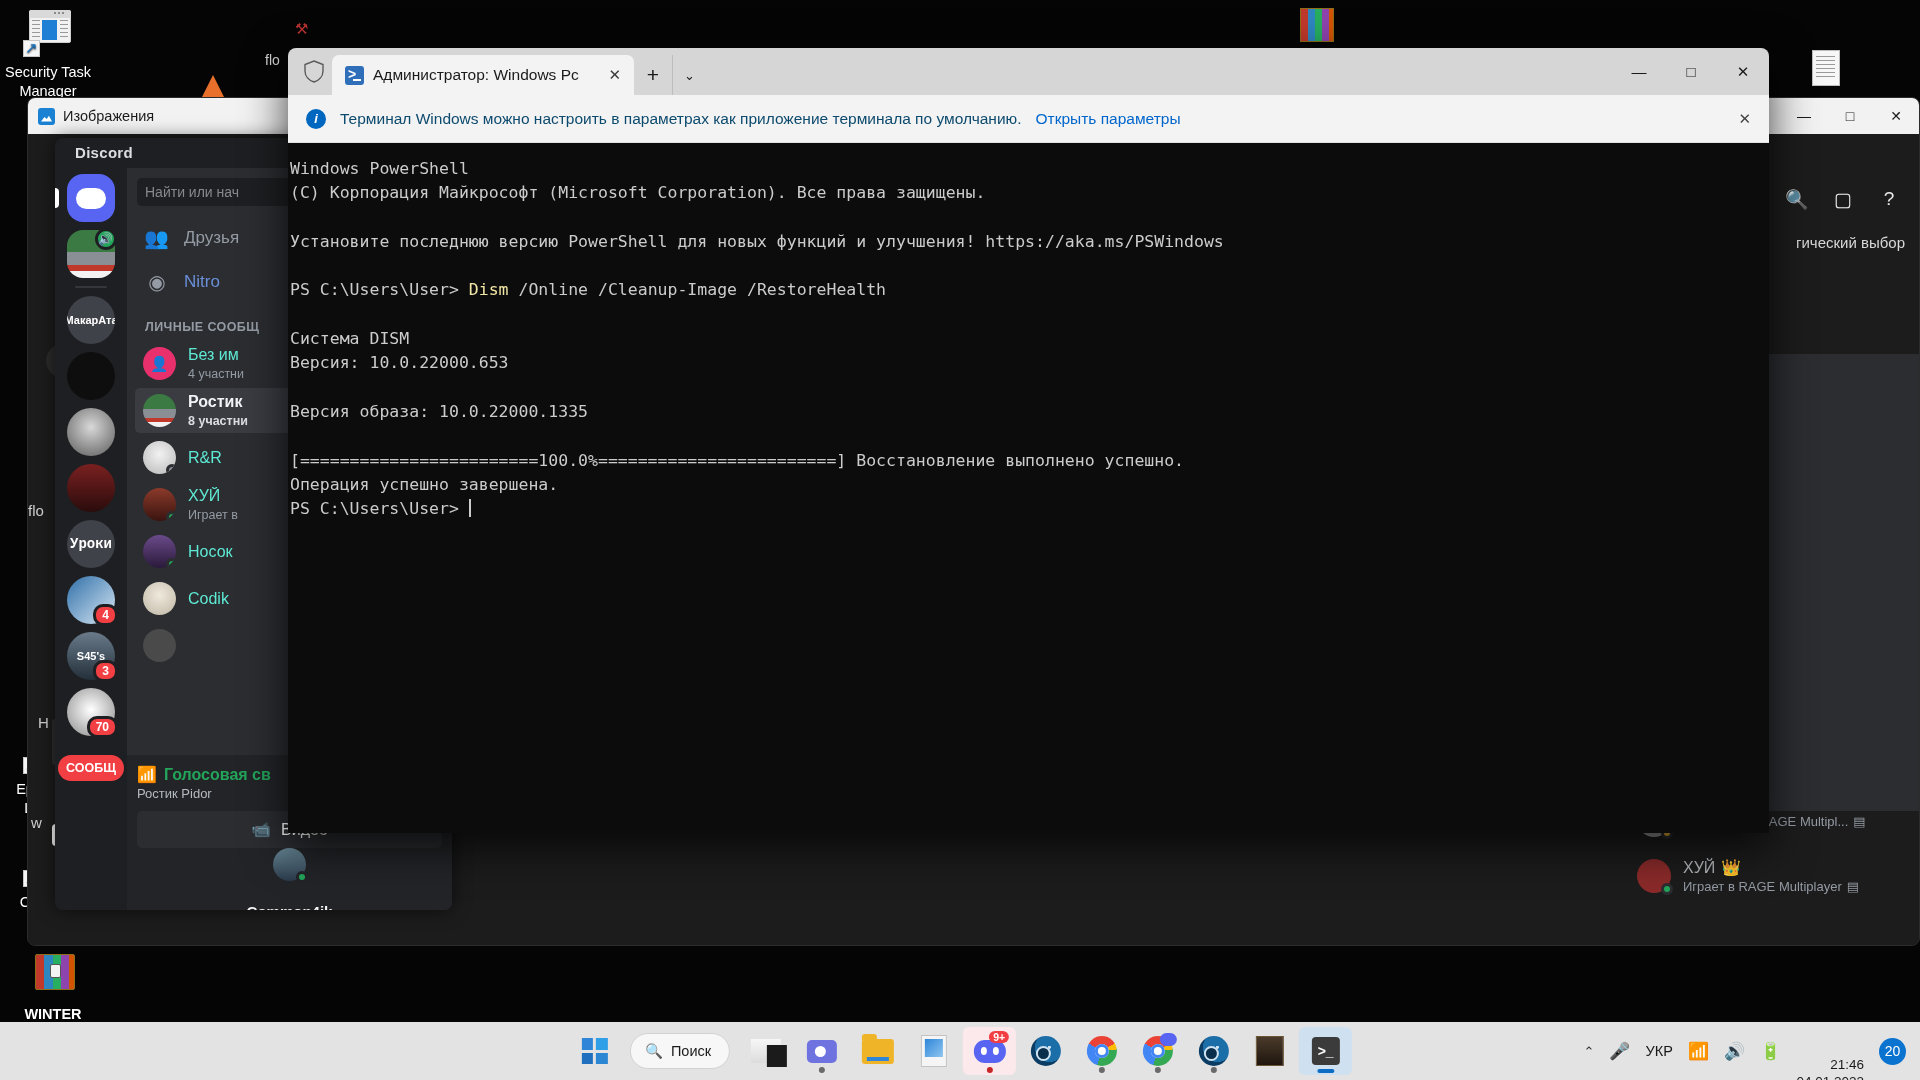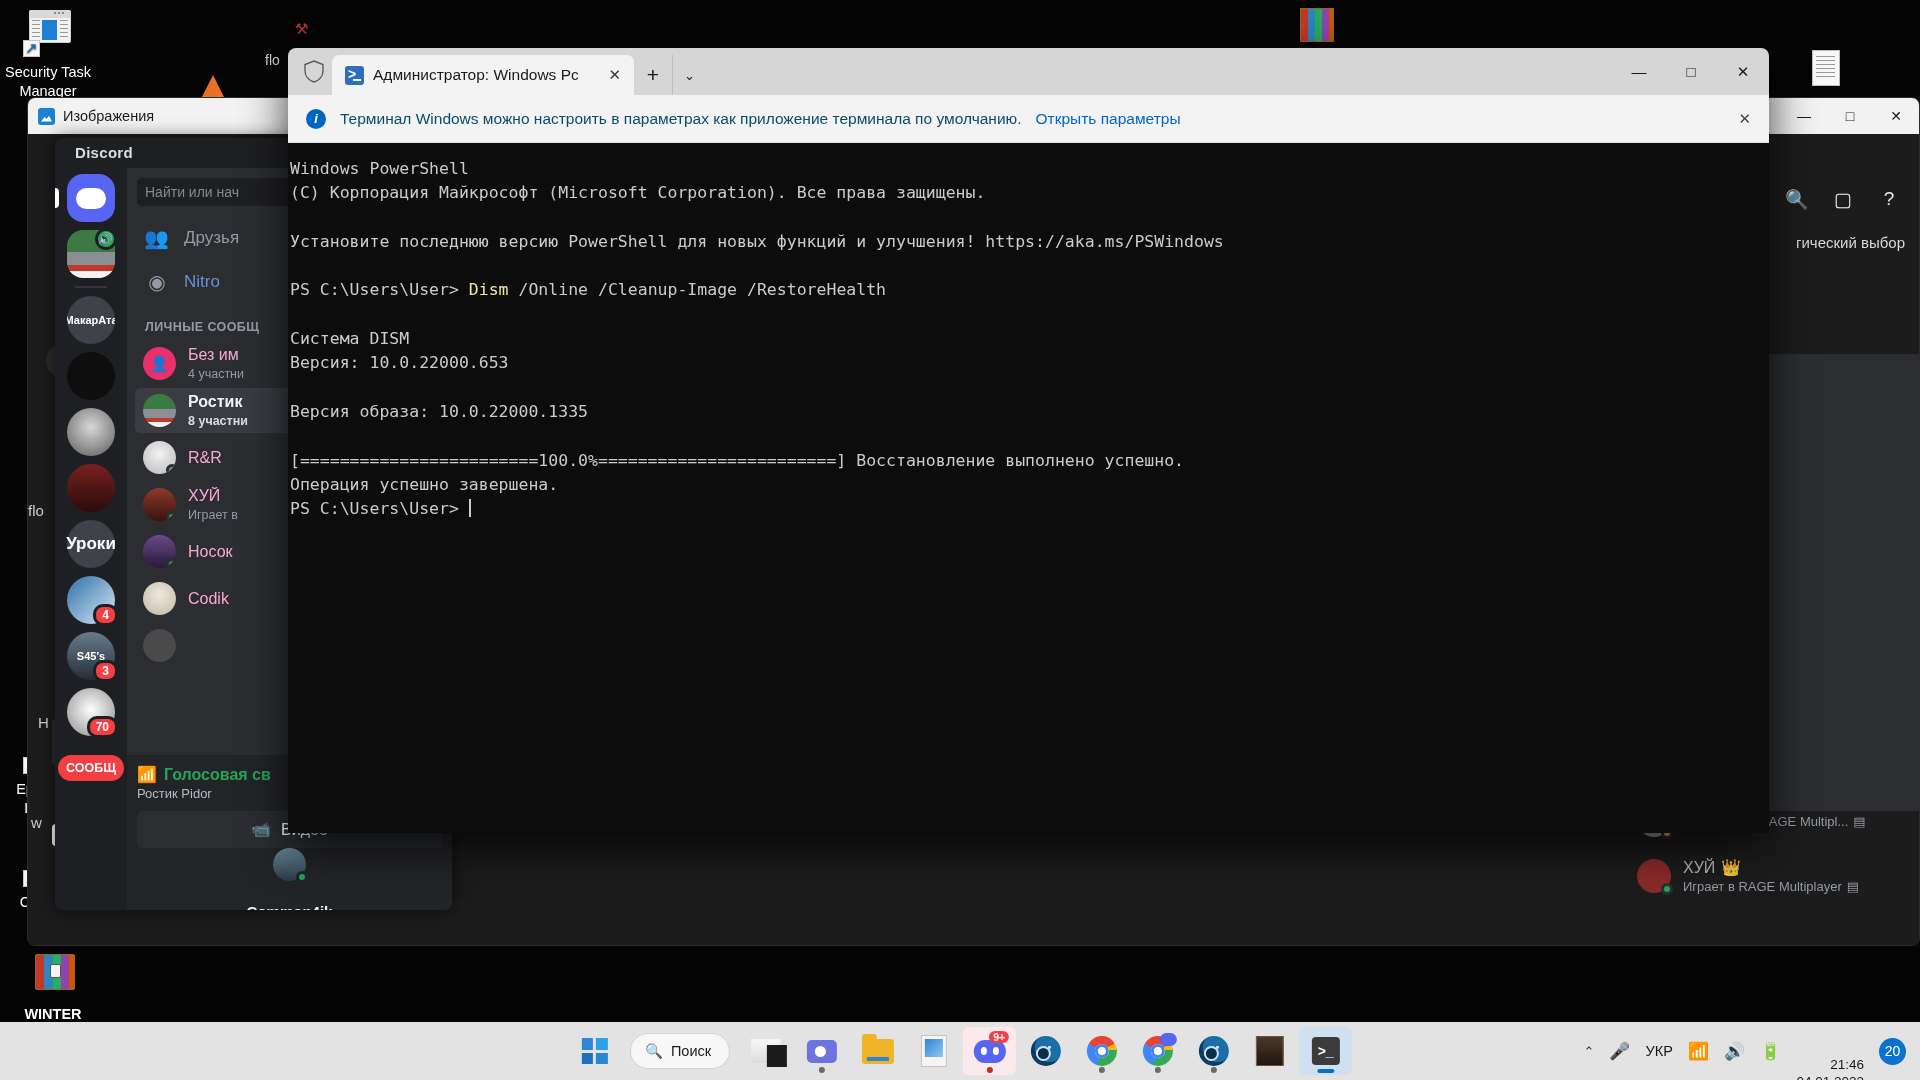--- a/index.html
+++ b/index.html
@@ -125,21 +125,21 @@
       color:#949ba4; font-size:17px; }
   .dc-nav-item .ic { width:26px; display:flex; justify-content:center; font-size:20px; }
   .dc-nav-item.nitro { color:#949ba4; }
   .dc-head { color:#949ba4; font-size:12.5px; font-weight:bold; letter-spacing:.4px;
       padding:16px 10px 6px 18px; text-transform:uppercase; }
   .dm { height:45px; display:flex; align-items:center; gap:12px; margin:1px 8px; padding:0 8px; border-radius:5px; }
   .dm.active { background:#3a3c42; }
   .dm .av { width:33px;height:33px;border-radius:50%; flex:none; position:relative; overflow:hidden;}
   .dm .av .dot { position:absolute; right:-2px; bottom:-2px; width:12px;height:12px;border-radius:50%;border:3px solid #2b2d31;}
   .dm .txt { overflow:hidden; }
-  .dm .n { color:#f9a8d4; font-size:16px; white-space:nowrap; }
+  .dm .n { color:#5eead4; font-size:16px; white-space:nowrap; }
   .dm.active .n { color:#f2f3f5; font-weight:bold; }
   .dm .s { color:#949ba4; font-size:12.5px; white-space:nowrap; }
   .dm.active .s { color:#dbdee1; font-weight:bold; }
 
   .voice-panel { margin-top:auto; background:#232428; padding:10px 10px 0; }
   .voice-title { color:#23a55a; font-size:16px; font-weight:bold; display:flex; align-items:center; gap:7px;
       white-space:nowrap; overflow:hidden;}
   .voice-sub { color:#b5bac1; font-size:13px; margin-top:2px; }
   .voice-btn { margin-top:10px; background:#2b2d31; border-radius:5px; height:37px;
       display:flex; align-items:center; justify-content:center; gap:10px; color:#fff; font-size:16px; }
@@ -429,21 +429,21 @@
         <div class="rail-item">
           <span class="rail-ico circ" style="background:#0e0e0e;"></span>
         </div>
         <div class="rail-item">
           <span class="rail-ico circ" style="background:radial-gradient(circle at 50% 40%,#d8d8d8,#5a5a5a);"></span>
         </div>
         <div class="rail-item">
           <span class="rail-ico circ" style="background:linear-gradient(#7a2020,#2a0c0c);"></span>
         </div>
         <div class="rail-item">
-          <span class="rail-ico circ" style="background:#3f4248;font-size:17px;">
+          <span class="rail-ico circ" style="background:#3f4248;font-size:14px;font-family:Liberation Mono, monospace;">
             <span>Уроки</span>
           </span>
         </div>
         <div class="rail-item">
           <span class="rail-ico circ" style="background:linear-gradient(135deg,#2f6fa8,#d8e8f5);"></span>
           <span class="rail-badge">4</span>
         </div>
         <div class="rail-item">
           <span class="rail-ico circ" style="background:linear-gradient(#6a7a8a,#23303a);font-size:11px;">S45's</span>
           <span class="rail-badge">3</span>

